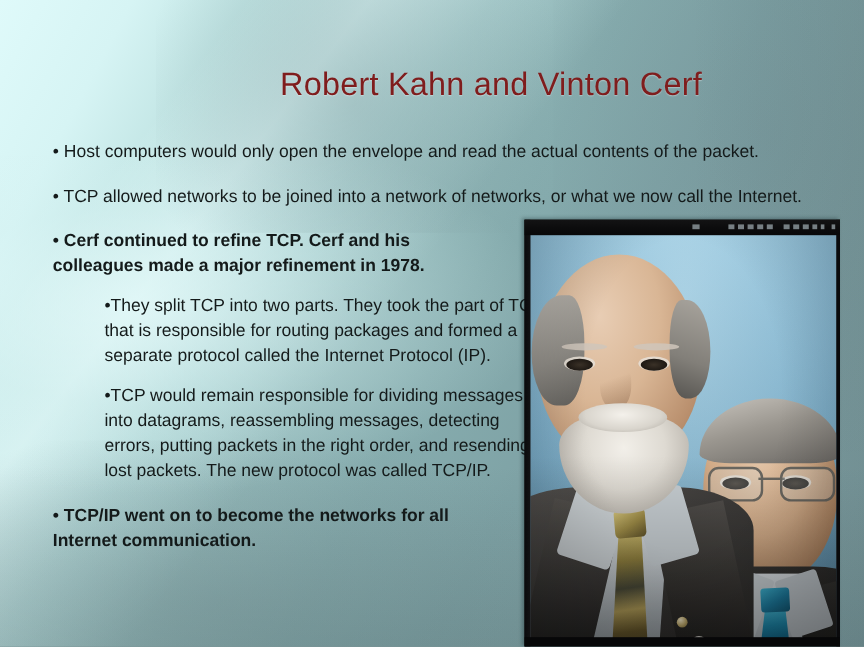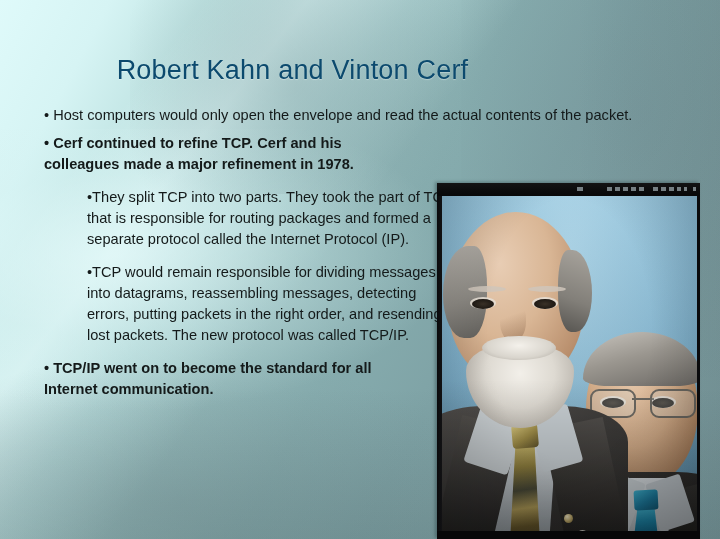--- a/index.html
+++ b/index.html
@@ -98,40 +98,40 @@
       linear-gradient(to bottom, rgba(0,0,0,0.00) 72%, rgba(40,60,62,0.16) 100%),
       linear-gradient(to right,  rgba(0,0,0,0.00) 80%, rgba(40,60,62,0.10) 100%);
   }
 
   
   .title {
     position: absolute;
     left: 0;
     top: 54px;
     width: 585px;
-    text-align: center;
+    text-align: right;
     font-size: 27px;
     line-height: 32px;
-    color: #0c4a6e;
+    color: #7f1d1d;
     letter-spacing: 0.2px;
     text-shadow: 0 1px 1px rgba(255,255,255,0.35);
   }
 
   
   .body-text {
     position: absolute;
     left: 44px;
     top: 101px;
     width: 640px;
     color: #141a1a;
     font-size: 14.6px;
     line-height: 21px;
   }
   .bullet-l1 {
-    margin: 4px 0 12px 0;
+    margin: 16px 0 12px 0;
     text-indent: 0;
   }
   .bullet-l1.tight { margin-bottom: 7px; }
   .bullet-l2-block {
     margin: 0 0 12px 0;
     padding-left: 43px;
     width: 375px;
     font-size: 14.6px;
     line-height: 21px;
   }
@@ -519,28 +519,29 @@
   <div class="bg-cloud-c"></div>
   <div class="bg-cloud-d"></div>
   <div class="bg-vignette"></div>
 
   <div class="title">Robert Kahn and Vinton Cerf</div>
 
   <div class="body-text">
 
     <p class="bullet-l1 tight">• Host computers would only open  the envelope and read the actual contents of the packet.</p>
 
+    <p class="bullet-l1">• TCP allowed networks to be joined into a network of networks, or what we now call the Internet.</p>
 
     <p class="bullet-l1 narrow">• Cerf continued to refine TCP. Cerf and his colleagues made a major refinement in 1978.</p>
 
     <p class="bullet-l2-block">•They split TCP into two parts. They took the part of TCP that is responsible for routing packages and formed a separate protocol called the Internet Protocol (IP).</p>
 
     <p class="bullet-l2-block">•TCP would remain responsible for dividing messages into datagrams, reassembling messages, detecting errors, putting packets in the right order, and resending lost packets. The new protocol was called TCP/IP.</p>
 
-    <p class="bullet-l1 narrow">• TCP/IP went on to become the standard for all Internet communication.</p>
+    <p class="bullet-l1 narrow">• TCP/IP went on to become the networks for all Internet communication.</p>
 
   </div>
 
   <div class="photo">
 
     <div class="photo-inner">
       <div class="backdrop"></div>
       <div class="backdrop-shade"></div>
 
       <div class="man-r-head"></div>

